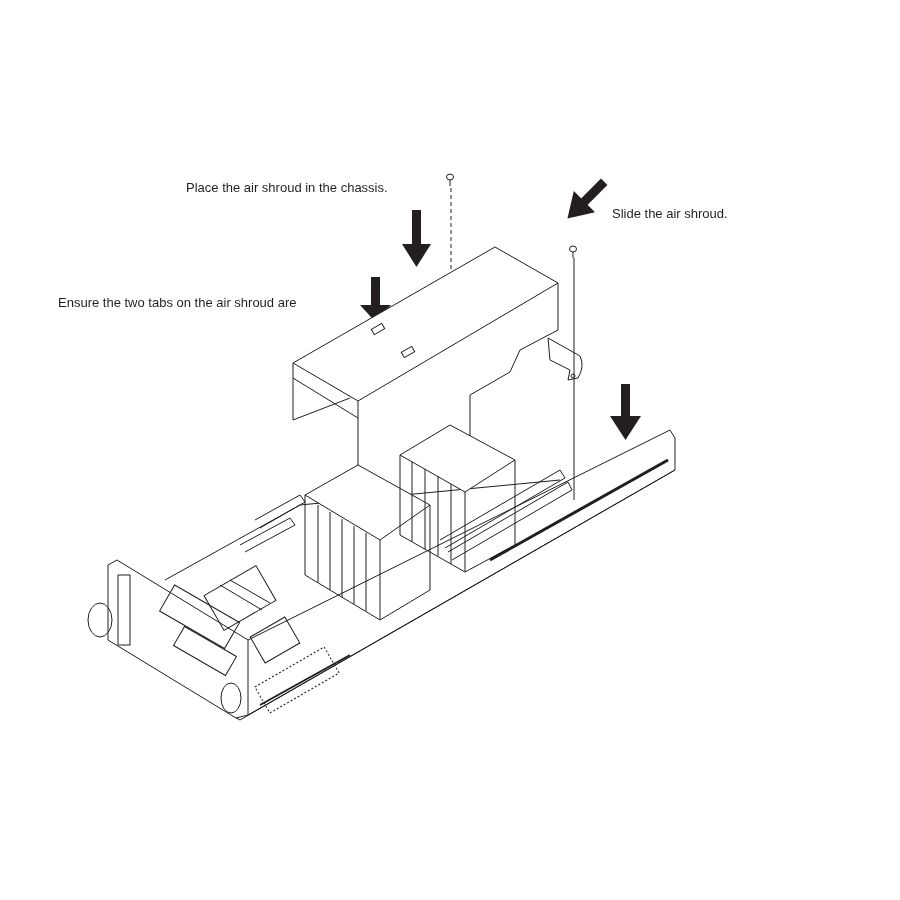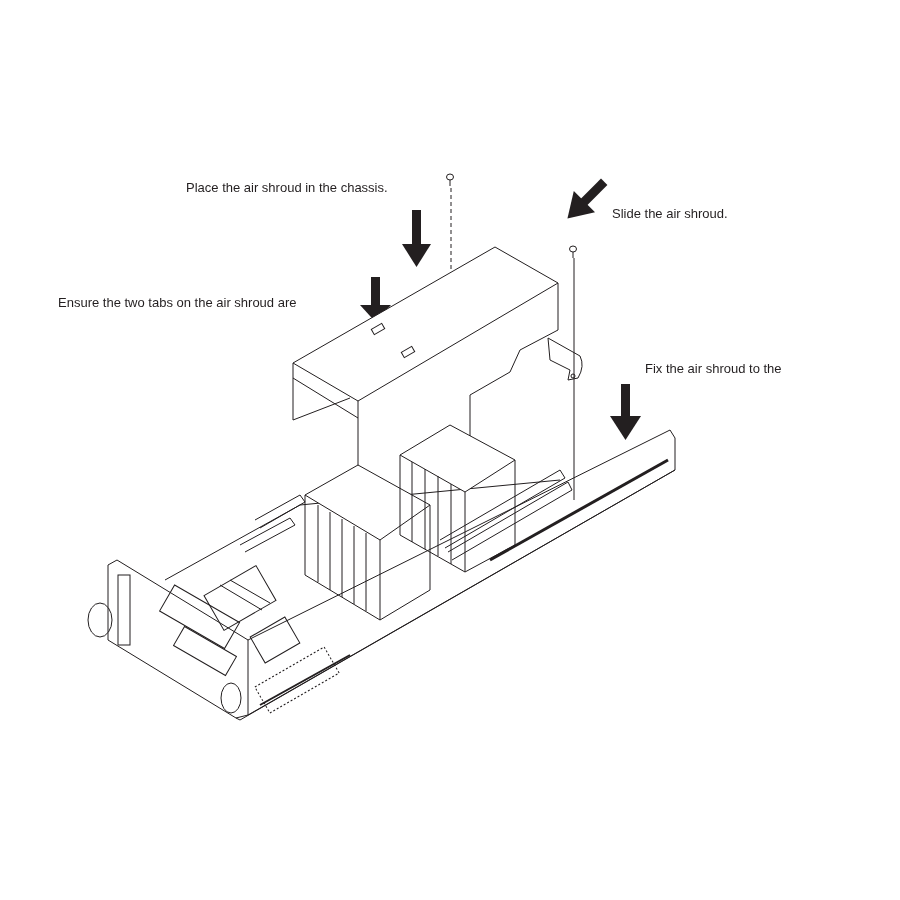--- a/index.html
+++ b/index.html
@@ -17,21 +17,20 @@
 <div class="label" id="lbl-place">
   <div>Place the air shroud in the chassis.</div>
 </div>
 <div class="label" id="lbl-slide">
   <div>Slide the air shroud.</div>
 </div>
 <div class="label" id="lbl-ensure">
   <div>Ensure the two tabs on the air shroud are</div>
 </div>
 <div class="label" id="lbl-fix">
-  <div>Fix the air shroud to the</div>
 </div>
 
 <svg class="art" width="900" height="900" viewBox="0 0 900 900">
   <g fill="#231f20" stroke="none">
 
     <g>
       <rect x="412" y="210" width="9" height="36"></rect>
       <polygon points="402,244 431,244 416.5,267"></polygon>
     </g>
 

